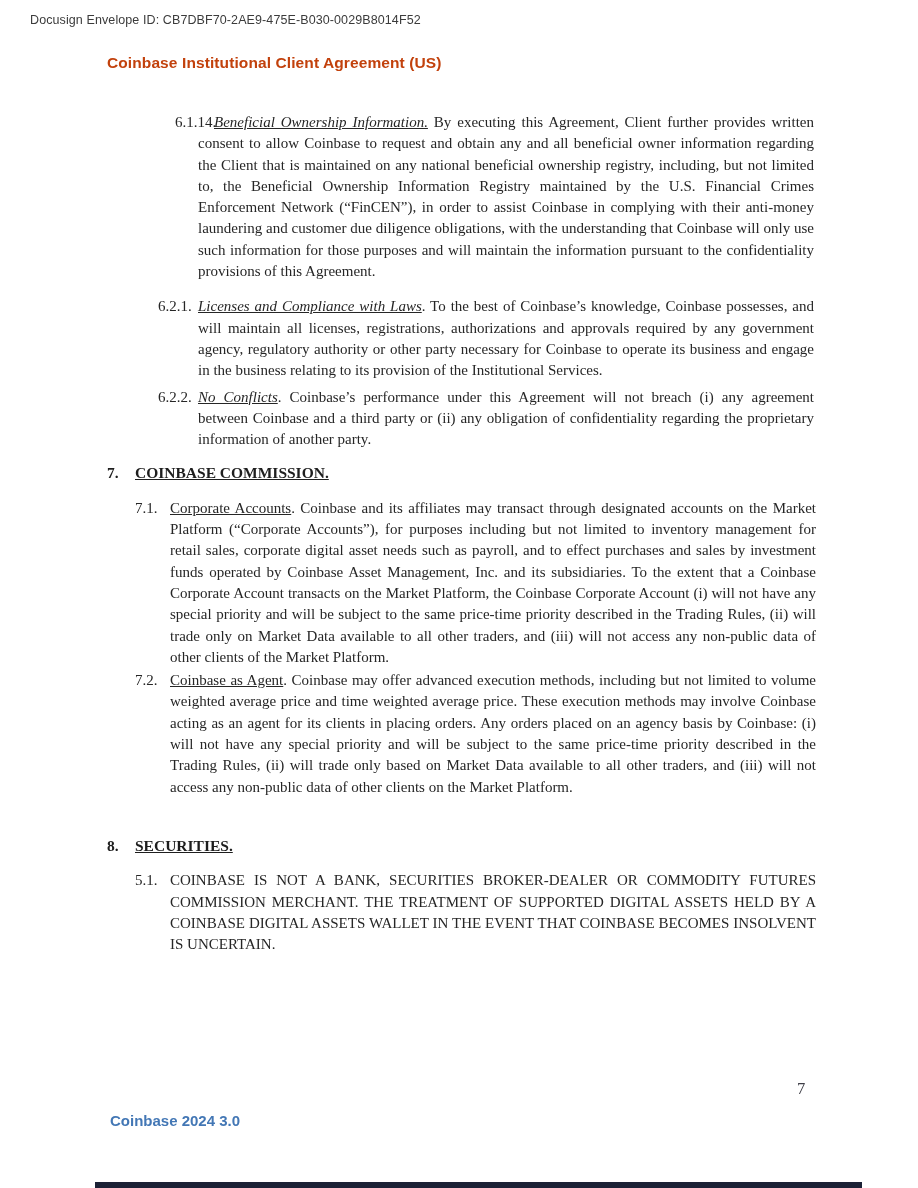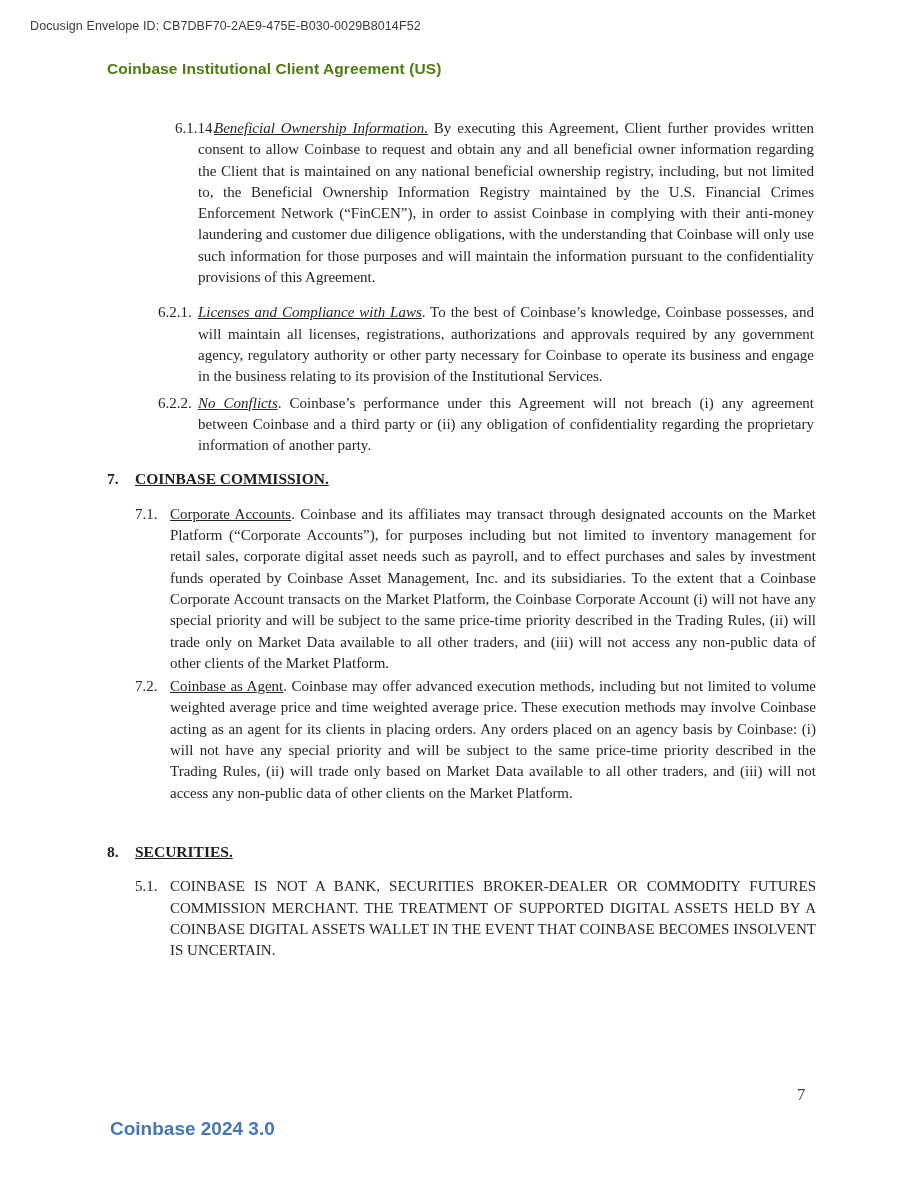--- a/index.html
+++ b/index.html
@@ -1,31 +1,31 @@
 <!DOCTYPE html>
 <html><head>
 <meta charset="utf-8">
 <style>
   html,body{margin:0;padding:0;}
   body{
     width:918px;height:1188px;position:relative;background:#ffffff;
     font-family:"Liberation Serif","DejaVu Serif",serif;
     -webkit-font-smoothing:antialiased;
   }
-  .page{position:absolute;inset:0;overflow:hidden;margin-top:6px;}
+  .page{position:absolute;inset:0;overflow:hidden;}
 
   .docusign{
     position:absolute;left:30px;top:13px;
     font-family:"Liberation Sans","DejaVu Sans",sans-serif;
     font-size:12.5px;color:#3b3b3b;letter-spacing:.1px;
   }
   .doc-title{
     position:absolute;left:107px;top:54px;
     font-family:"Liberation Sans","DejaVu Sans",sans-serif;
-    font-size:15.5px;font-weight:bold;color:#4d7c0f;letter-spacing:.1px;
+    font-size:15.5px;font-weight:bold;color:#c2410c;letter-spacing:.1px;
   }
 
   .content{
     position:absolute;left:0;top:0;width:918px;box-sizing:border-box;
     padding-top:112px;
     font-size:15px;line-height:21.3px;color:#262626;
   }
   .para{position:relative;text-align:justify;}
   .num{position:absolute;top:0;white-space:nowrap;}
 
@@ -61,21 +61,21 @@
   .mt-8{margin-top:37px;}
   .mt-81{margin-top:14px;}
 
   .page-number{
     position:absolute;left:797px;top:1079px;
     font-size:16.5px;color:#3d3d46;
   }
   .footer-version{
     position:absolute;left:110px;top:1112px;
     font-family:"Liberation Sans","DejaVu Sans",sans-serif;
-    font-size:19px;font-weight:bold;color:#4377b5;
+    font-size:15px;font-weight:bold;color:#4377b5;
   }
   .bottom-bar{
     position:absolute;left:95px;top:1182px;width:767px;height:6px;
     background:#1b2135;
   }
 </style>
 </head>
 <body>
 
 <div class="page">

